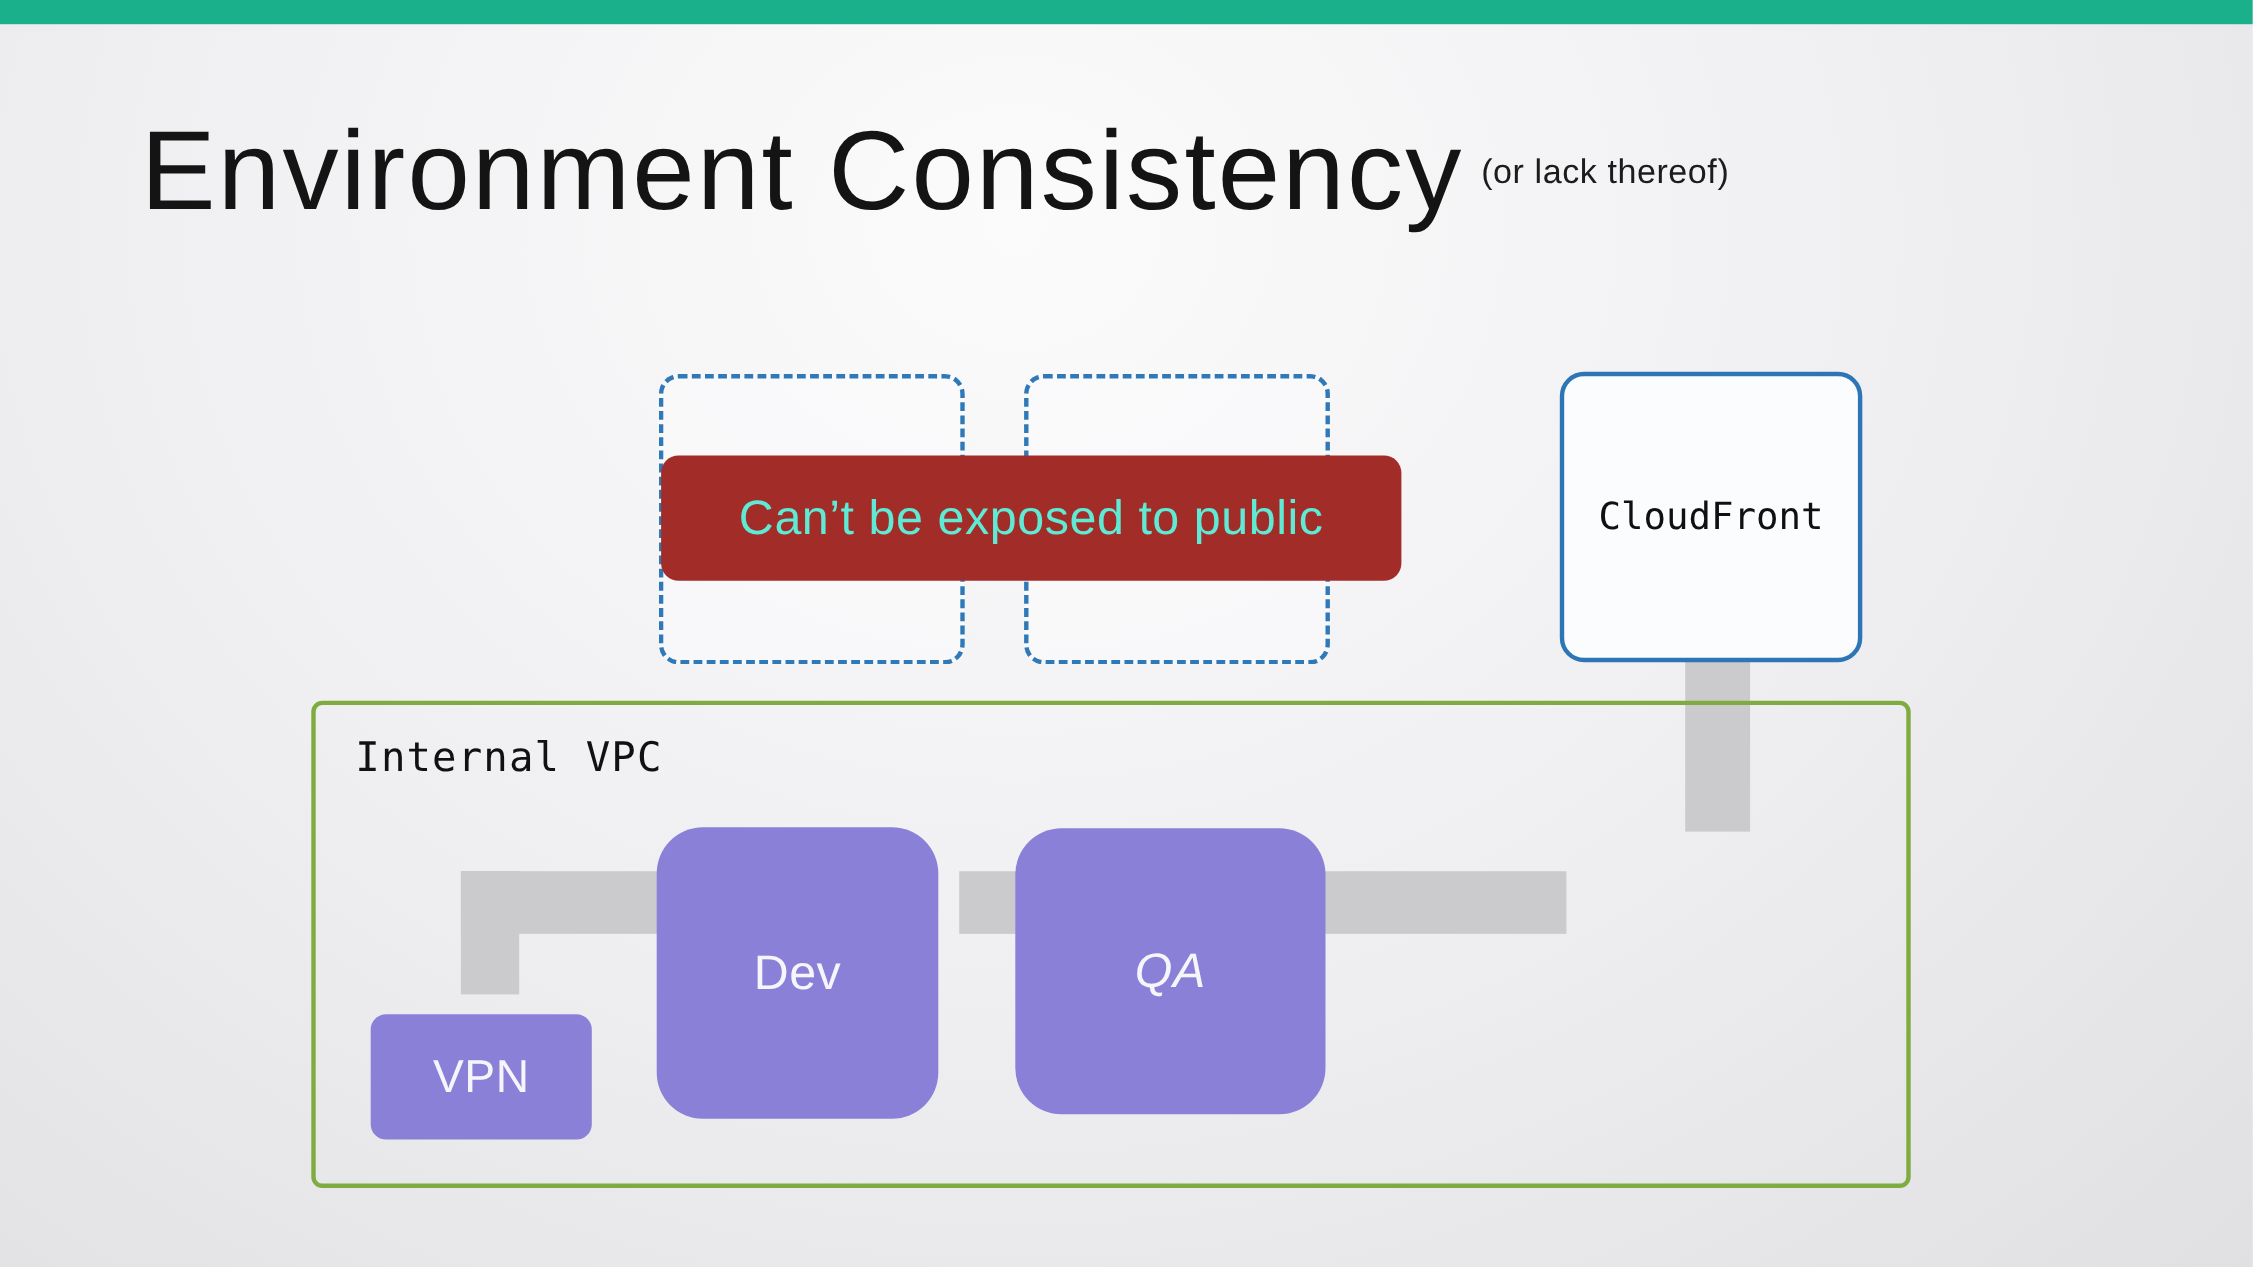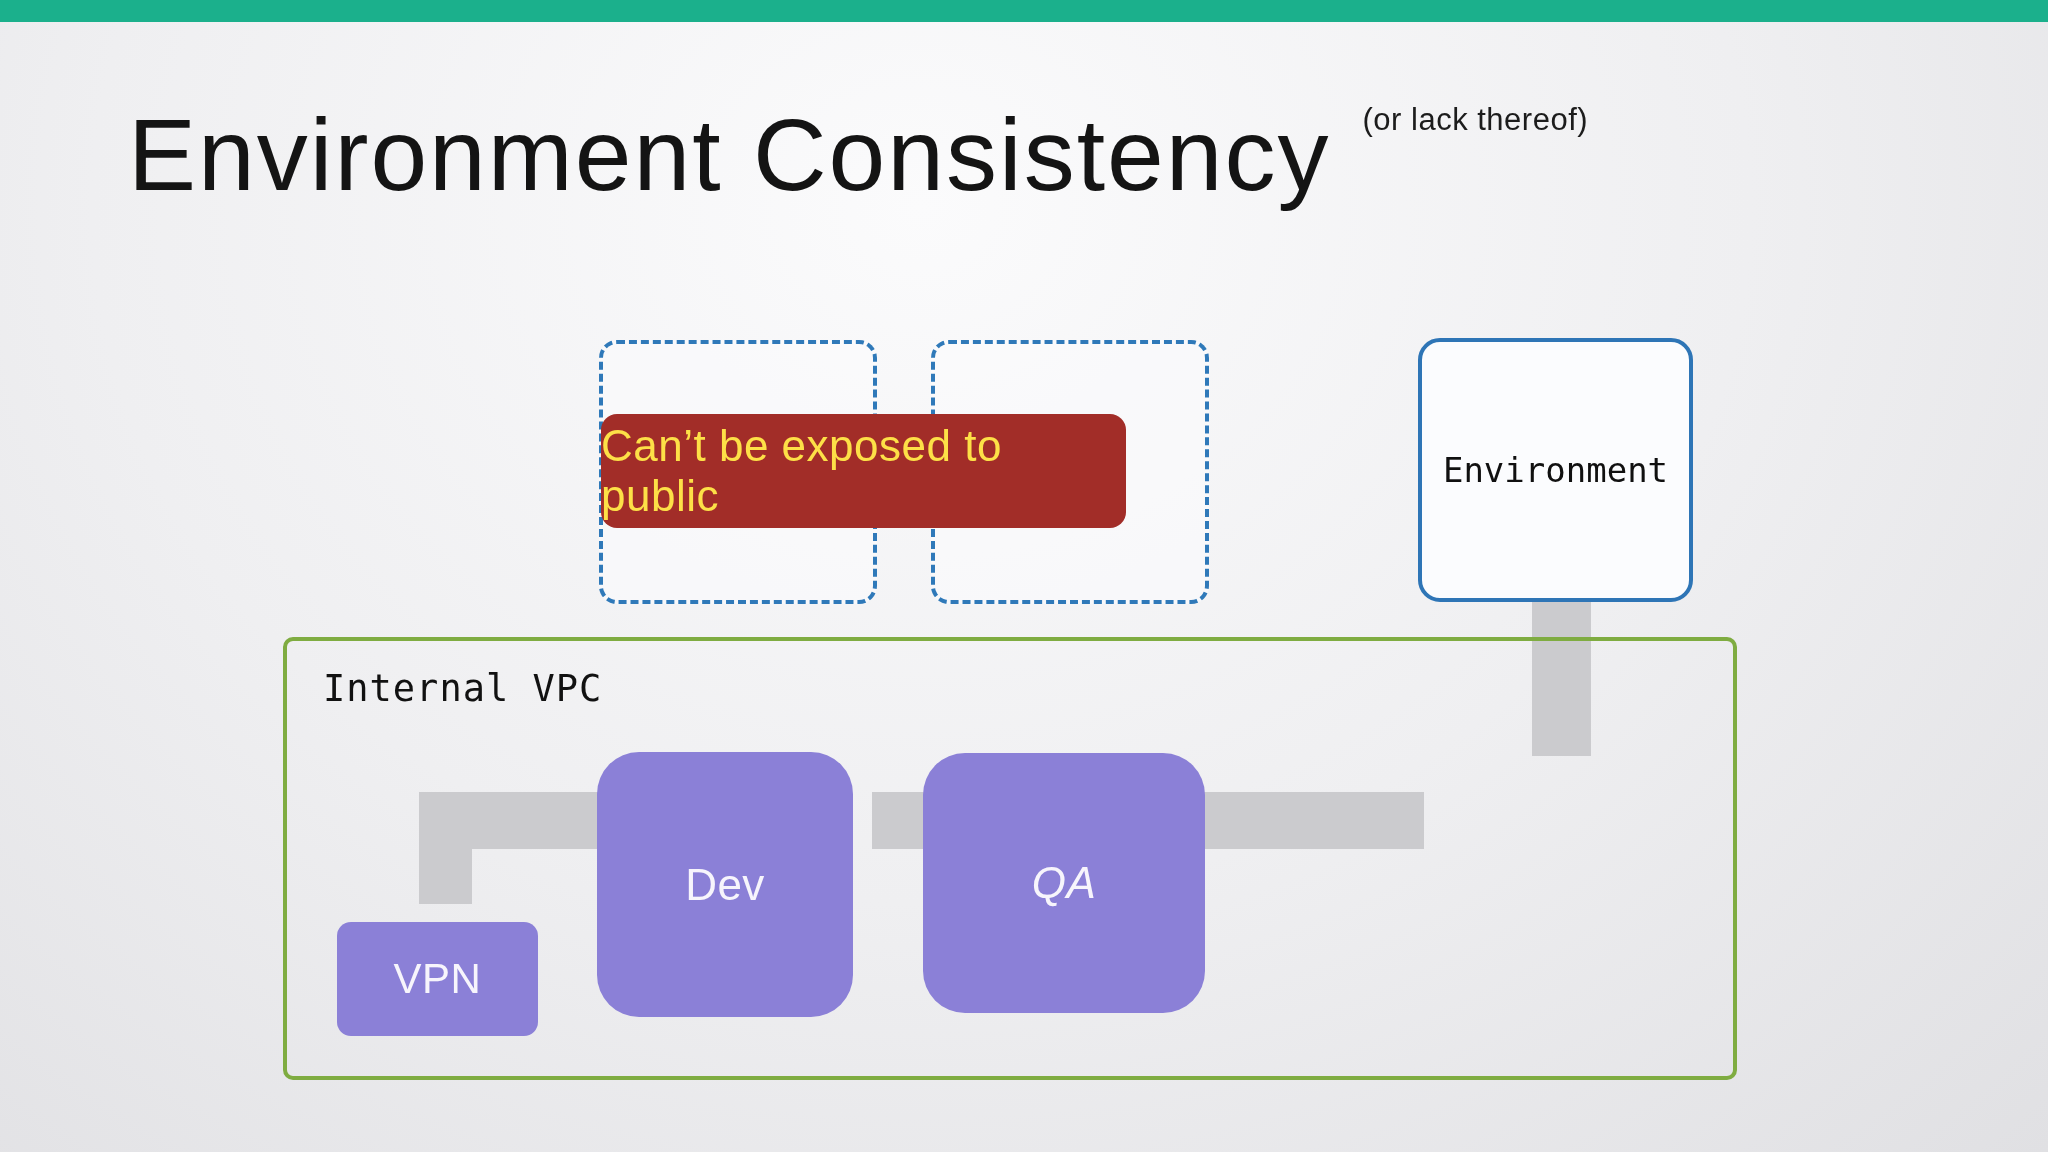--- a/index.html
+++ b/index.html
@@ -8,21 +8,21 @@
     position:relative;width:2048px;height:1152px;overflow:hidden;
     background:radial-gradient(ellipse at 45% 18%, #fbfbfc 0%, #efeff1 52%, #e0e0e3 100%);
     font-family:"Liberation Sans", sans-serif;
   }
   .topbar{
     position:absolute;left:0;top:0;width:2048px;height:22px;
     background:#1BB08C;
   }
   .title-row{
     position:absolute;left:128px;top:102px;
-    display:flex;align-items:flex-start;gap:32px;white-space:nowrap;
+    display:flex;align-items:center;gap:16px;white-space:nowrap;
   }
   .title{
     margin:0;font-size:102px;font-weight:400;letter-spacing:2px;
     color:#141414;line-height:1.05;
   }
   .subtitle{
     font-size:31px;font-weight:400;color:#1c1c1c;letter-spacing:0.5px;
   }
   
   .node,.connector,.placeholder,.vpc{position:absolute;box-sizing:border-box;}
@@ -34,24 +34,24 @@
   .c-cf-prod{left:1532px;top:600px;width:59px;height:156px;}
 
   .placeholder{
     border:4px dashed #2F79B9;border-radius:18px;
     background:rgba(252,252,253,0.55);z-index:2;
   }
   .ph-left{left:599px;top:340px;width:278px;height:264px;}
   .ph-right{left:931px;top:340px;width:278px;height:264px;}
 
   .banner{
-    position:absolute;left:601px;top:414px;width:525px;height:114px;
+    position:absolute;left:601px;top:414px;width:673px;height:114px;
     background:#A22D28;border-radius:16px;z-index:3;
     display:flex;align-items:center;justify-content:center;
-    color:#fde047;font-size:44px;letter-spacing:0.5px;
+    color:#5eead4;font-size:44px;letter-spacing:0.5px;
   }
   .cloudfront{
     left:1418px;top:338px;width:275px;height:264px;
     background:#FBFCFE;border:4px solid #2E75B6;border-radius:22px;z-index:2;
     display:flex;align-items:center;justify-content:center;
     font-family:"DejaVu Sans Mono", monospace;font-size:34px;color:#101010;
   }
   .vpc{
     left:283px;top:637px;width:1454px;height:443px;
     border:4px solid #7FAC41;border-radius:10px;z-index:4;
@@ -91,21 +91,21 @@
   <div class="connector c-cf-prod"></div>
 
   <div class="placeholder ph-left"></div>
   <div class="placeholder ph-right"></div>
 
   <div class="banner">
     <span>Can’t be exposed to public</span>
   </div>
 
   <div class="node cloudfront">
-    <span>Environment</span>
+    <span>CloudFront</span>
   </div>
 
   <div class="vpc">
     <span class="vpc-label">Internal VPC</span>
   </div>
 
   <div class="node purple vpn">
     <span>VPN</span>
   </div>
   <div class="node purple dev">

